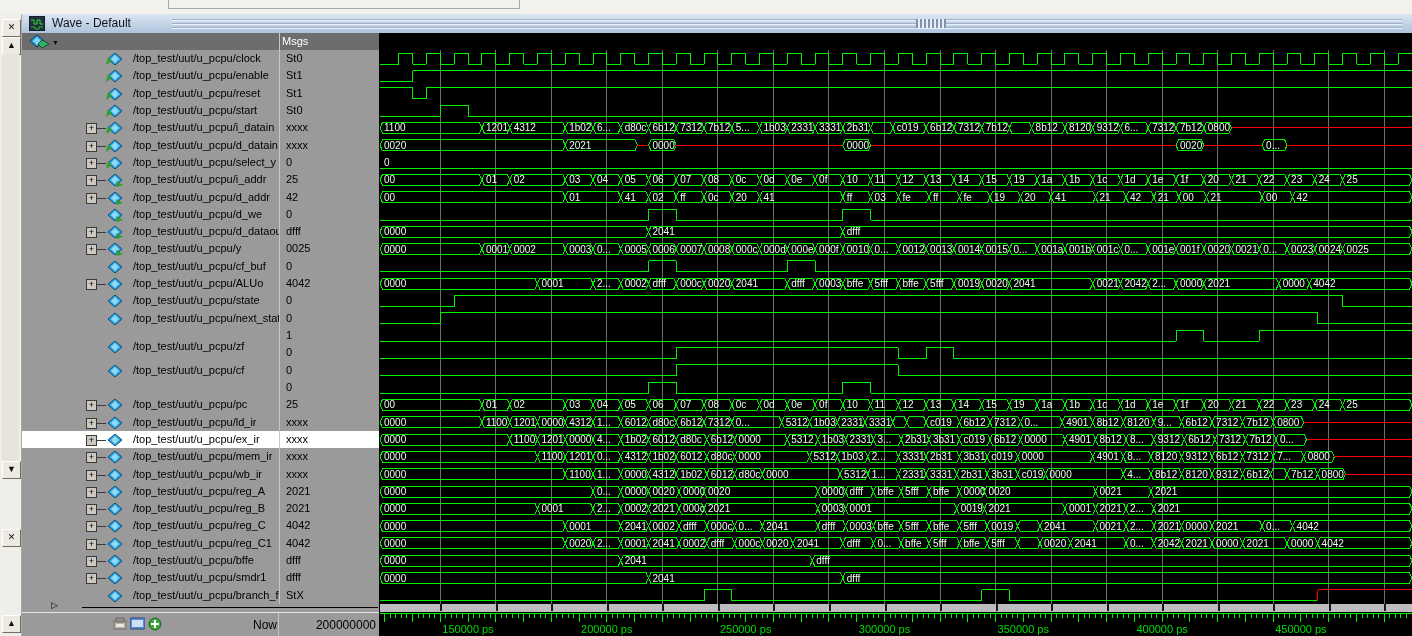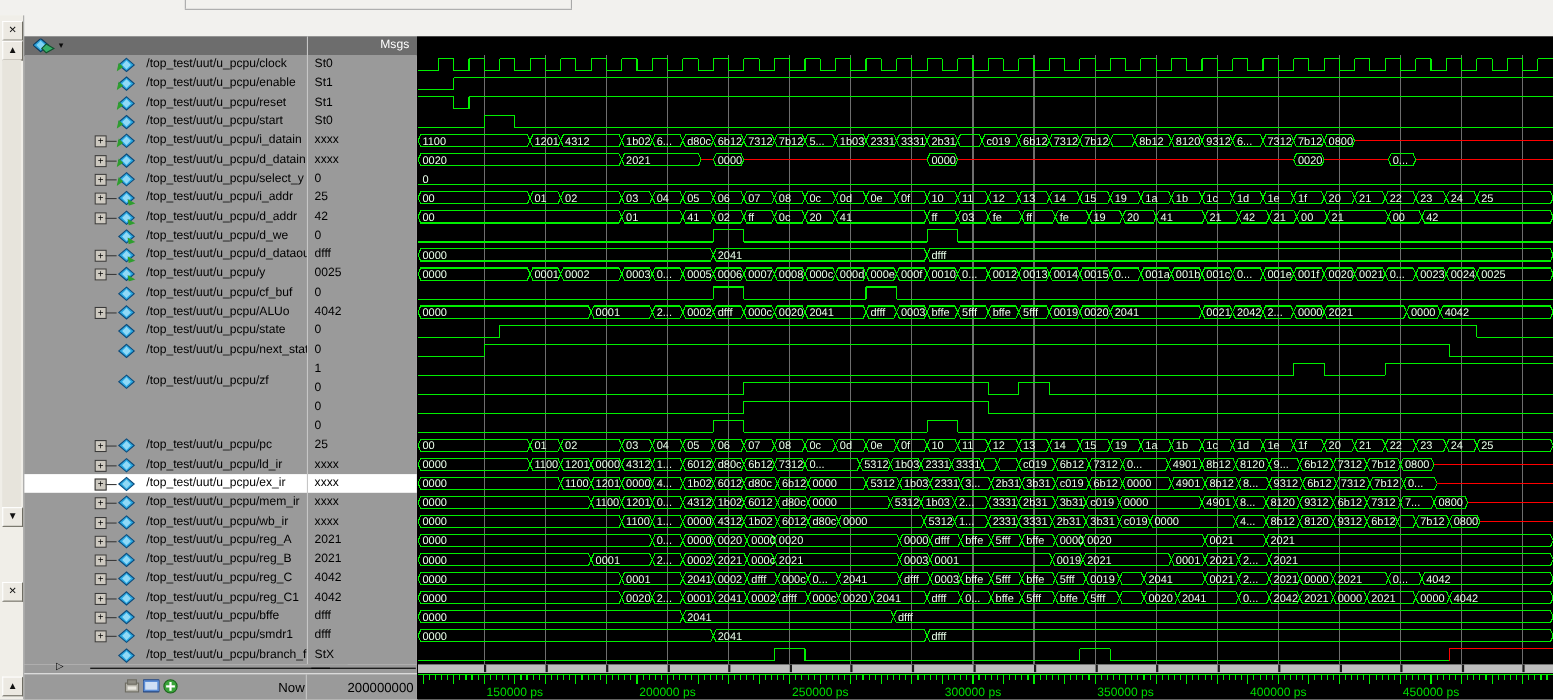--- a/index.html
+++ b/index.html
@@ -16,21 +16,21 @@
   
   #title-bar{left:22px;top:14px;width:1390px;height:19px;
      background:linear-gradient(#dbe6f3,#aec3dc);border-bottom:1px solid #8ea4c0;}
   #title-text{left:30px;top:2px;font-size:12px;color:#10151c;}
   #title-lines{left:150px;top:4px;right:10px;height:12px;width:1230px;
      background:repeating-linear-gradient(180deg,transparent 0 1px,#9db1ca 1px 2px,#ecf2f9 2px 3px,transparent 3px 4px);}
   #title-grip{left:894px;top:5px;width:30px;height:9px;
      background:repeating-linear-gradient(90deg,#7d93ae 0 2px,#e8eef6 2px 4px);}
   
   #col-header{left:22px;top:33px;width:357px;height:17px;background:#6d6d6d;border-bottom:1px solid #4e4e4e;}
-  #msgs-label{left:282px;top:35px;width:90px;text-align:right;font-size:11px;color:#ffffff;}
+  #msgs-label{left:282px;top:35px;width:90px;text-align:left;font-size:11px;color:#ffffff;}
   #hdr-drop{left:52px;top:39px;font-size:7px;color:#0a0a0a;}
   
   #wave-black{left:379px;top:33px;width:1033px;height:603px;background:#000;}
   #names-col{left:22px;top:50px;width:257px;height:554px;background:#9a9a9a;overflow:hidden;padding-left:37px;}
   #values-col{left:280px;top:50px;width:99px;height:554px;background:#9a9a9a;overflow:hidden;}
   #col-divider{left:279px;top:33px;width:1px;height:579px;background:#c6c6c6;}
   .srow{position:absolute;left:0;width:100%;height:17px;white-space:nowrap;}
   .srow.sel{background:#ffffff;}
   .sname{position:absolute;left:111px;top:2px;font-size:11px;color:#000;}
   .sval{position:absolute;left:6px;top:2px;font-size:11px;color:#000;}
@@ -69,20 +69,30 @@
 
   <div class="abs" id="left-strip">
     <div class="sbtn" style="top:5px">✕</div>
     <div class="sbtn" style="top:23px">▲</div>
     <div class="abs" id="scroll-track" style="top:40px;height:407px"></div>
     <div class="sbtn" style="top:447px">▼</div>
     <div class="sbtn" style="top:515px">✕</div>
     <div class="sbtn" style="top:601px">▲</div>
   </div>
 
+  <div class="abs" id="title-bar">
+    <svg class="abs" style="left:7px;top:2px" width="16" height="15">
+      <rect x="0" y="0" width="16" height="15" fill="#20303f" stroke="#0a1118"></rect>
+      <polyline points="2,4 5,4 5,8 8,8 8,4 11,4 11,8 14,8" fill="none" stroke="#35e035" stroke-width="1"></polyline>
+      <polyline points="2,11 6,11 6,13 10,13 10,11 14,11" fill="none" stroke="#2ab52a" stroke-width="1"></polyline>
+    </svg>
+    <div class="abs" id="title-text">Wave - Default</div>
+    <div class="abs" id="title-lines"></div>
+    <div class="abs" id="title-grip"></div>
+  </div>
 
   <div class="abs" id="col-header"></div>
   <svg class="abs" style="left:30px;top:35px" width="20" height="14">
     <polygon points="7,0 14,6 7,12 0,6" fill="#2a9fd8" stroke="#0a3a5e"></polygon>
     <polygon points="7,2 11,6 7,10 3,6" fill="#7fd4f4"></polygon>
     <polygon points="12,5 19,9 12,13 8,9" fill="#35b06a" stroke="#11512d"></polygon>
   </svg>
   <div class="abs" id="hdr-drop">▼</div>
   <div class="abs" id="msgs-label">Msgs</div>
 
@@ -228,20 +238,27 @@
             <polygon points="9,3 13,7 9,11 5,7" fill="#8fd9f7"></polygon>
           </svg></span>
         <span class="sname">/top_test/uut/u_pcpu/next_state</span>
       </div>
       <div class="srow" style="top: 288px;">
         <span class="sicon"><svg width="18" height="14">
             <polygon points="9,1 16,7 9,13 2,7" fill="#2aa7e0" stroke="#0c4a7a"></polygon>
             <polygon points="9,3 13,7 9,11 5,7" fill="#8fd9f7"></polygon>
           </svg></span>
         <span class="sname">/top_test/uut/u_pcpu/zf</span>
+      </div>
+      <div class="srow" style="top: 311.63px;">
+        <span class="sicon"><svg width="18" height="14">
+            <polygon points="9,1 16,7 9,13 2,7" fill="#2aa7e0" stroke="#0c4a7a"></polygon>
+            <polygon points="9,3 13,7 9,11 5,7" fill="#8fd9f7"></polygon>
+          </svg></span>
+        <span class="sname">/top_test/uut/u_pcpu/cf</span>
       </div>
       <div class="srow" style="top: 346.25px;">
         <div class="expander">+</div>
         <div class="twig"></div>
         <span class="sicon"><svg width="18" height="14">
             <polygon points="9,1 16,7 9,13 2,7" fill="#2aa7e0" stroke="#0c4a7a"></polygon>
             <polygon points="9,3 13,7 9,11 5,7" fill="#8fd9f7"></polygon>
           </svg></span>
         <span class="sname">/top_test/uut/u_pcpu/pc</span>
       </div>

